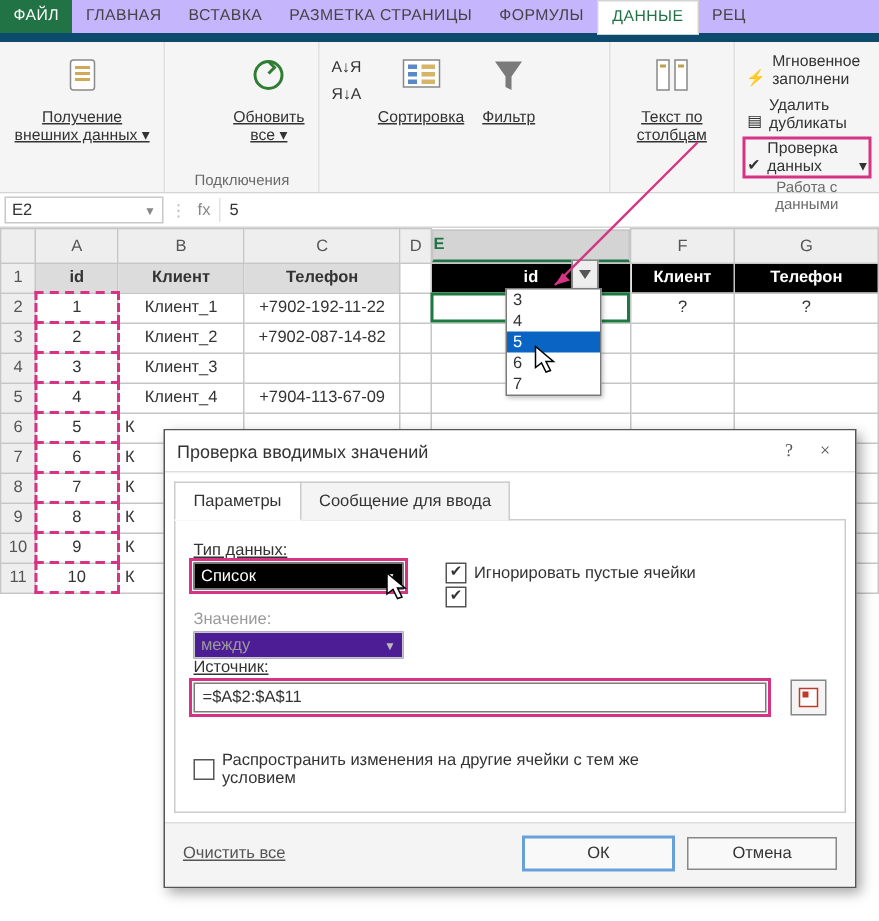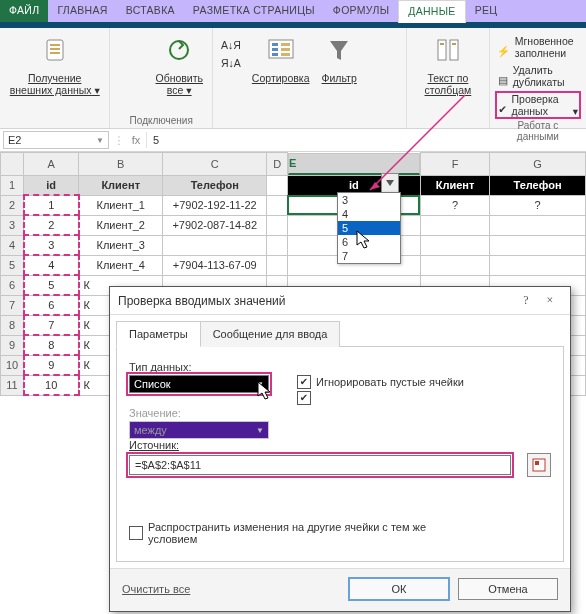--- a/index.html
+++ b/index.html
@@ -397,21 +397,21 @@
     <div class="lbl" style="margin-top:0">Источник:</div>
     <div class="srcrow">
       <div class="srcinput">=$A$2:$A$11</div>
       <div class="refbtn">
           <svg width="14" height="14">
             <rect x="1" y="1" width="12" height="12" fill="#fff" stroke="#c0392b"></rect>
             <rect x="3" y="3" width="4" height="4" fill="#c0392b"></rect>
           </svg>
         </div>
     </div>
-    <div class="chk" style="margin-top:44px">
+    <div class="chk" style="margin-top:24px">
       <span class="chkbox"></span>
       <span style="max-width:320px">Распространить изменения на другие ячейки с тем же условием</span>
     </div>
   </div>
   <div class="dlg-foot">
     <span class="linkbtn">Очистить все</span>
     <span style="flex:1"></span>
     <span class="btn primary">ОК</span>
     <span class="btn">Отмена</span>
   </div>

